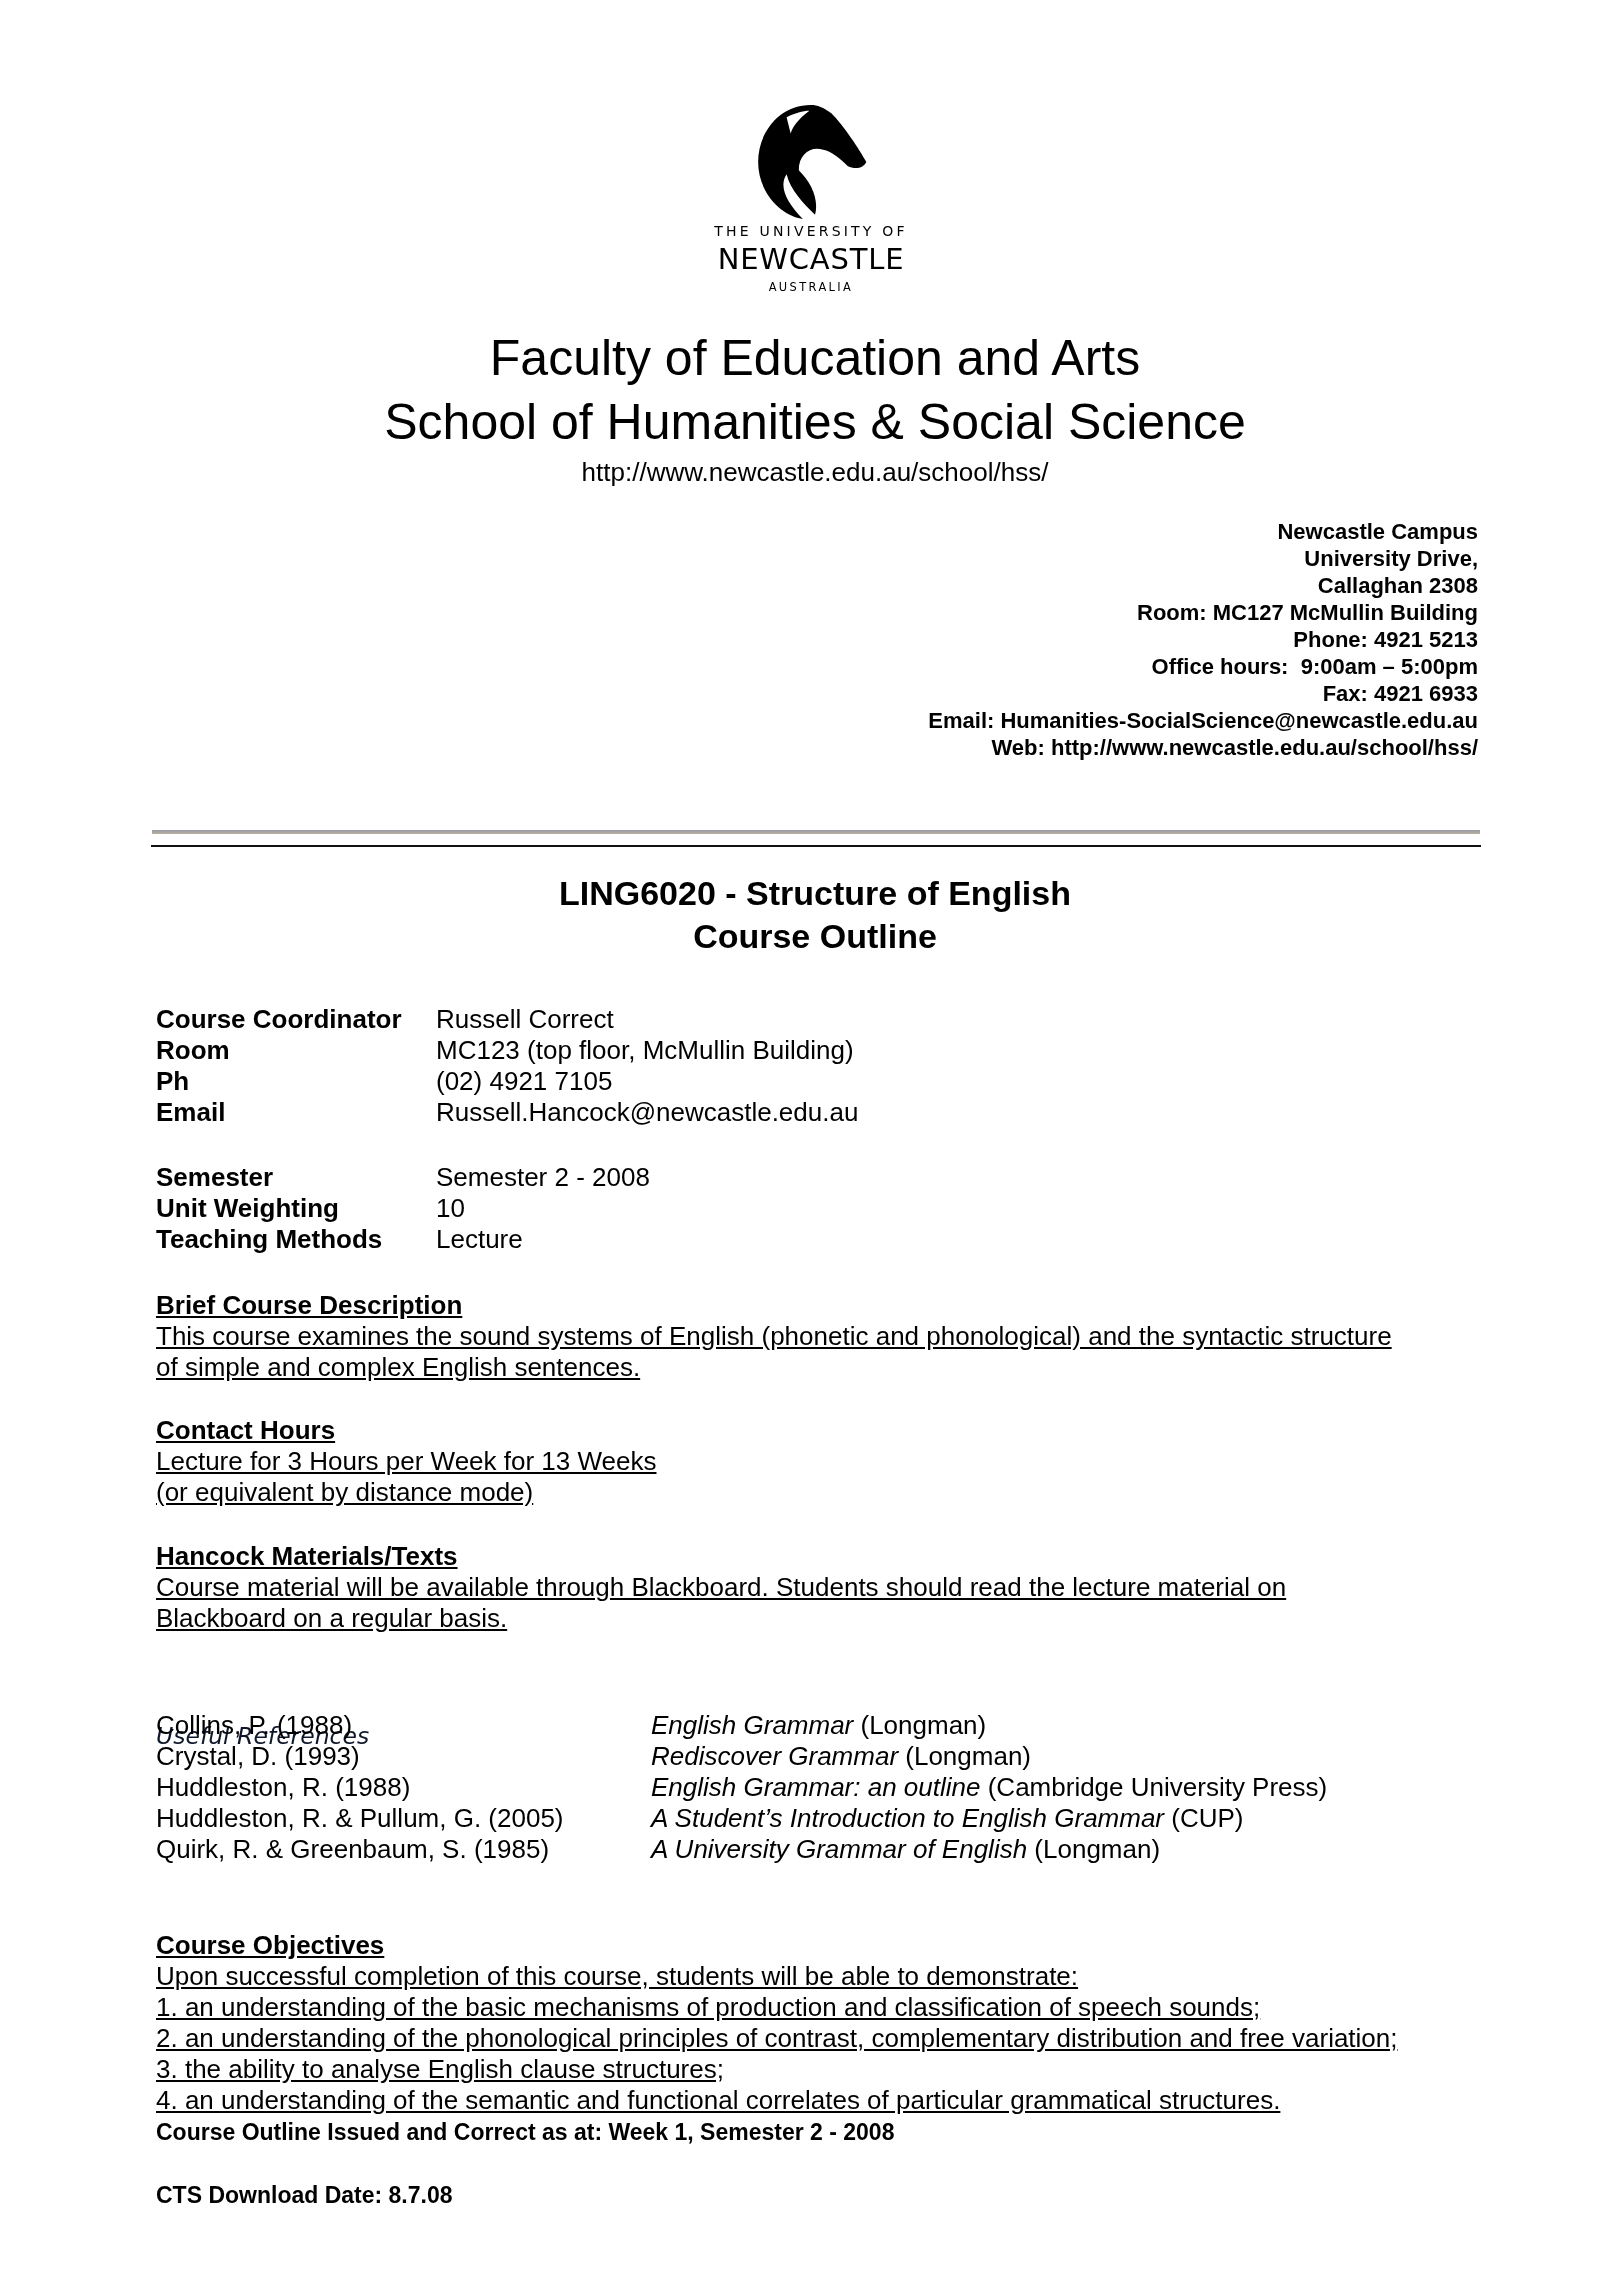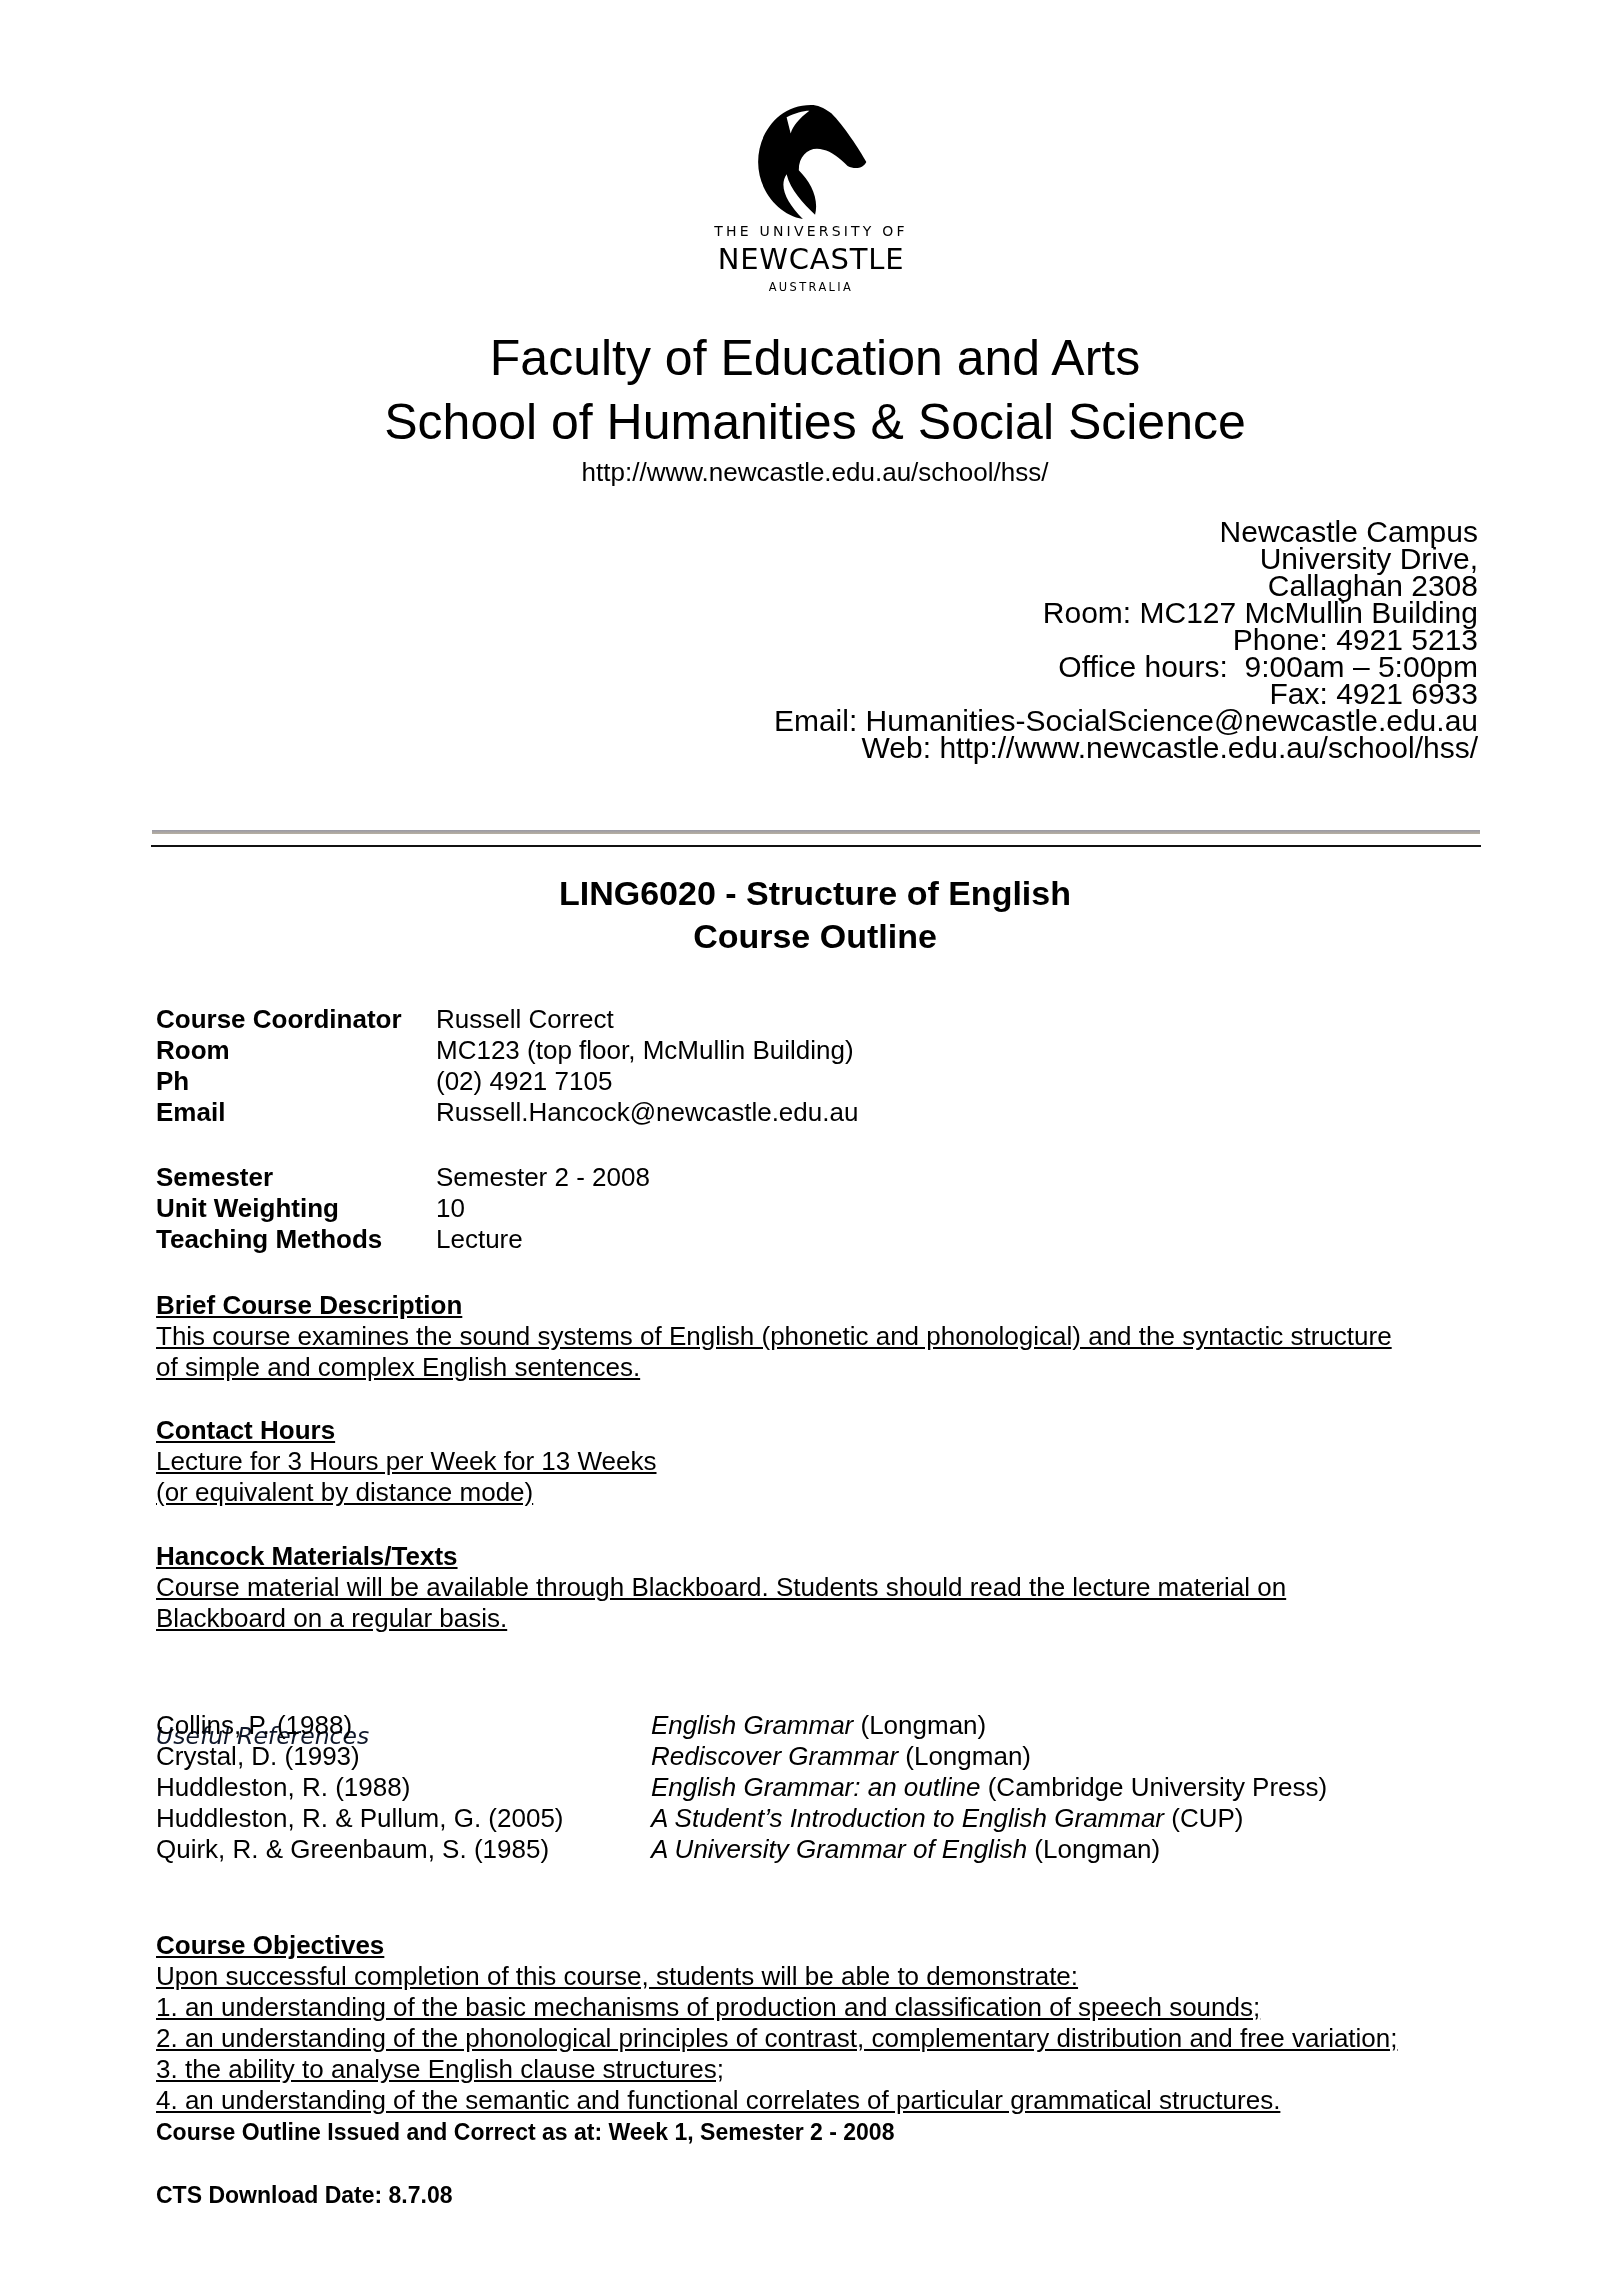--- a/index.html
+++ b/index.html
@@ -7,21 +7,21 @@
          font-family: "Liberation Sans", sans-serif; color: #000; }
   .logo { position: absolute; left: 754px; top: 101px; width: 114px; height: 122px; }
   .logo-text { position: absolute; left: 0; width: 1622px; text-align: center; font-family: "DejaVu Sans", sans-serif; }
   .lt1 { top: 223px; font-size: 14px; letter-spacing: 3.2px; }
   .lt2 { top: 242px; font-size: 29px; letter-spacing: 0.8px; }
   .lt3 { top: 280px; font-size: 11.4px; letter-spacing: 2.4px; }
   .faculty { position: absolute; left: 0; width: 1630px; text-align: center; font-size: 50px; }
   .f1 { top: 329px; }
   .f2 { top: 393px; }
   .url { position: absolute; left: 0; width: 1630px; text-align: center; top: 457px; font-size: 26px; }
-  .address { position: absolute; right: 144px; top: 518px; text-align: right; font-size: 30px; font-weight: normal; line-height: 27px; }
+  .address { position: absolute; right: 144px; top: 518px; text-align: right; font-size: 22px; font-weight: bold; line-height: 27px; }
   .address div { white-space: pre; }
   .rule1 { position: absolute; left: 152px; top: 830px; width: 1328px; height: 4px; background: linear-gradient(#9a9aa6, #b8b0a0); }
   .rule2 { position: absolute; left: 151px; top: 845px; width: 1330px; height: 2.4px; background: #111; }
   .title { position: absolute; left: 0; width: 1630px; text-align: center; font-weight: bold; font-size: 34px; }
   .t1 { top: 874px; }
   .t2 { top: 917px; }
   .info { position: absolute; left: 156px; font-size: 26px; line-height: 31px; }
   .info .row { display: flex; }
   .info .lbl { width: 280px; font-weight: bold; }
   .sec { position: absolute; left: 156px; font-size: 26px; line-height: 31px; width: 1379px; text-decoration: underline; }

